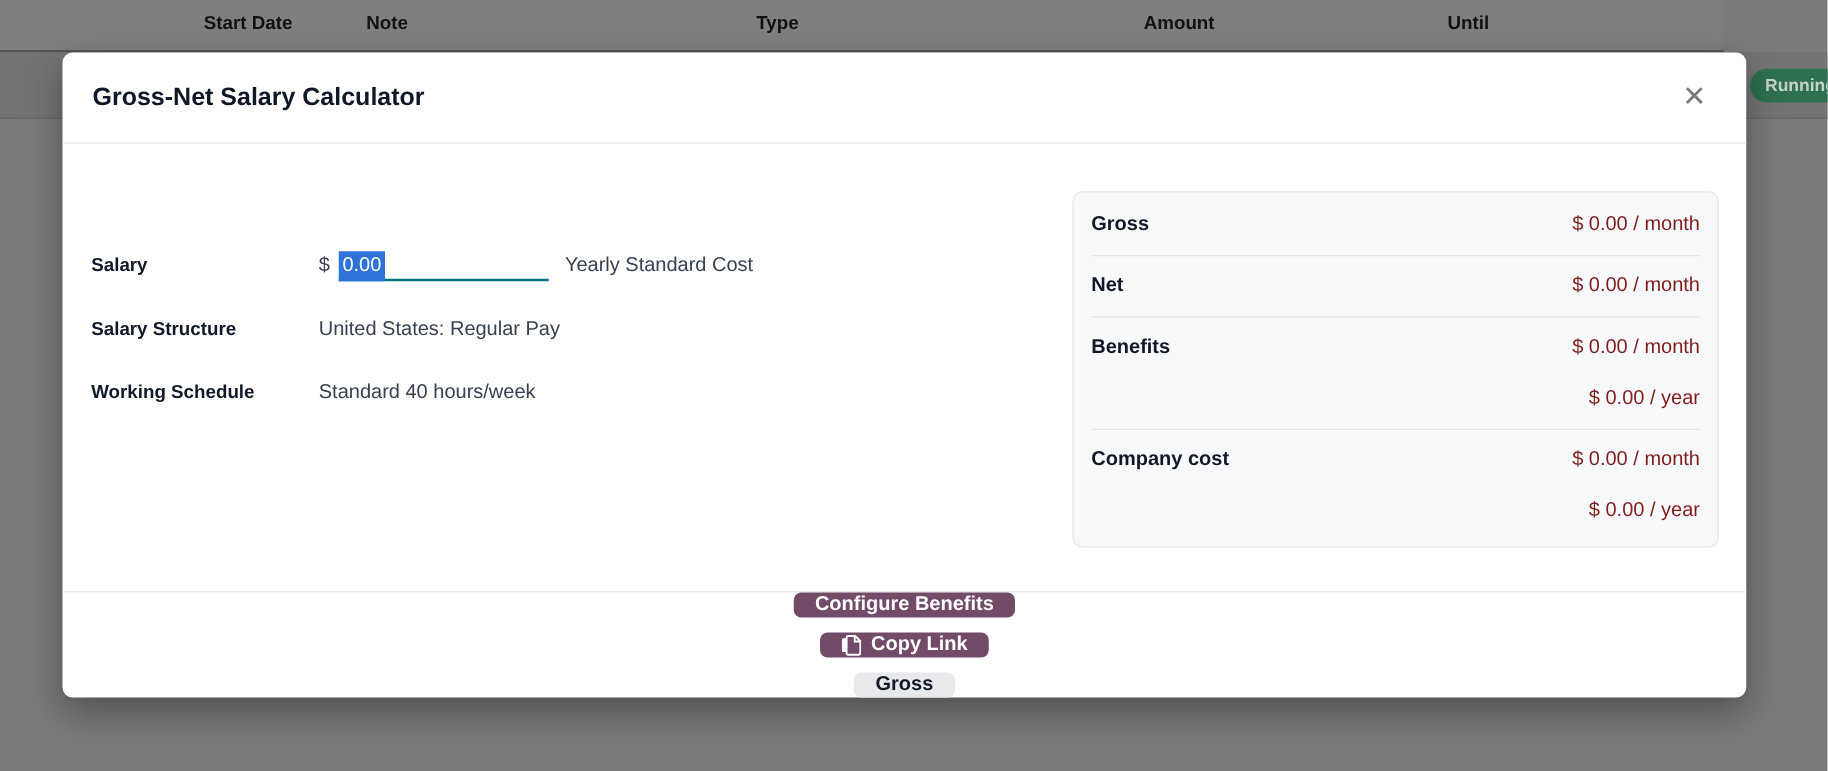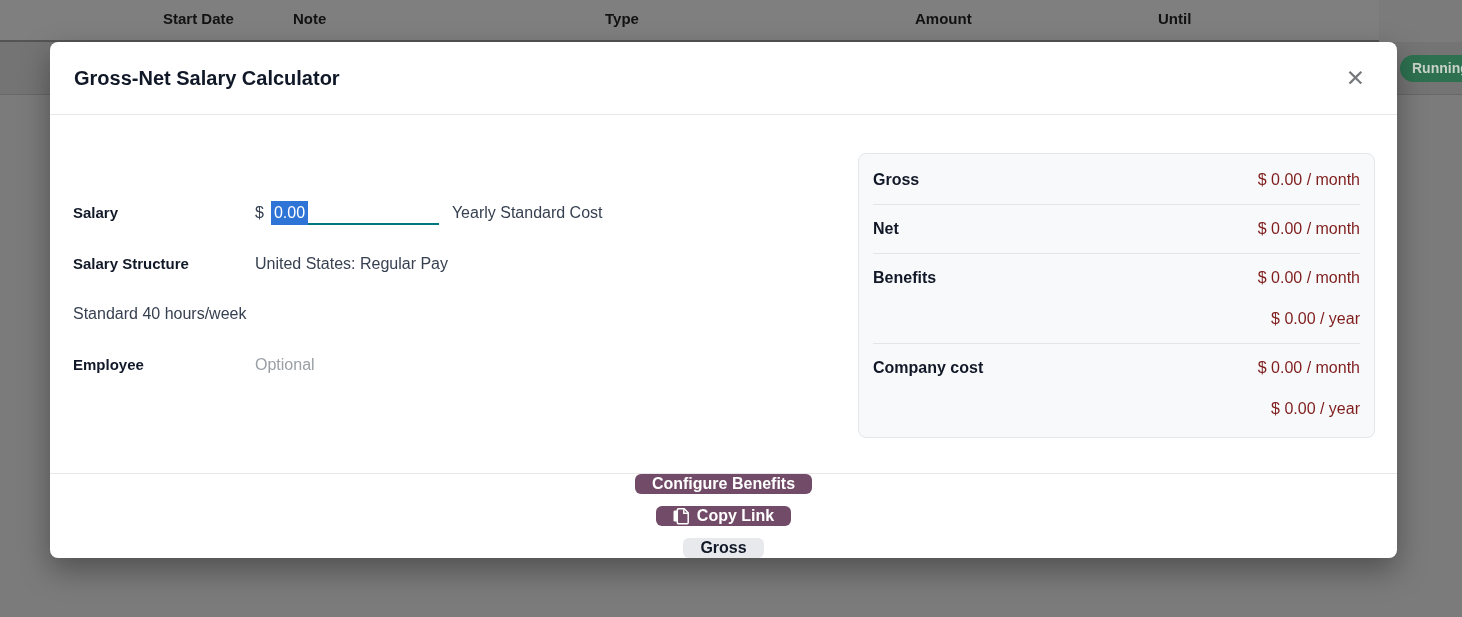--- a/index.html
+++ b/index.html
@@ -130,27 +130,24 @@
       <span class="salary-input"><span class="salary-selection">0.00</span></span>
       <span class="salary-suffix">Yearly Standard Cost</span>
     </div>
 
     <div class="field-row" style="top:135px">
       <span class="field-label">Salary Structure</span>
       <span>United States: Regular Pay</span>
     </div>
 
     <div class="field-row" style="top:185px">
+      <span class="field-label">Working Schedule</span>
       <span>Standard 40 hours/week</span>
     </div>
 
-    <div class="field-row" style="top:236px">
-      <span class="field-label">Employee</span>
-      <span class="placeholder">Optional</span>
-    </div>
 
     <div class="summary-panel">
       <div class="srow bordered">
         <div class="srow-line">
           <span class="srow-label">Gross</span>
           <span class="srow-value">$ 0.00 / month</span>
         </div>
       </div>
       <div class="srow bordered">
         <div class="srow-line">

